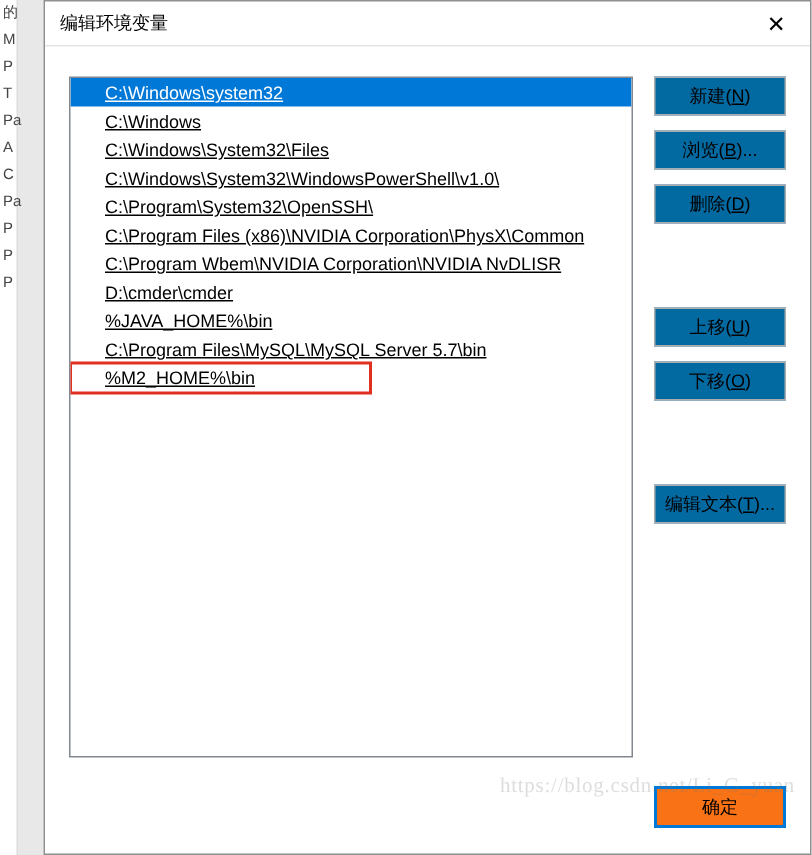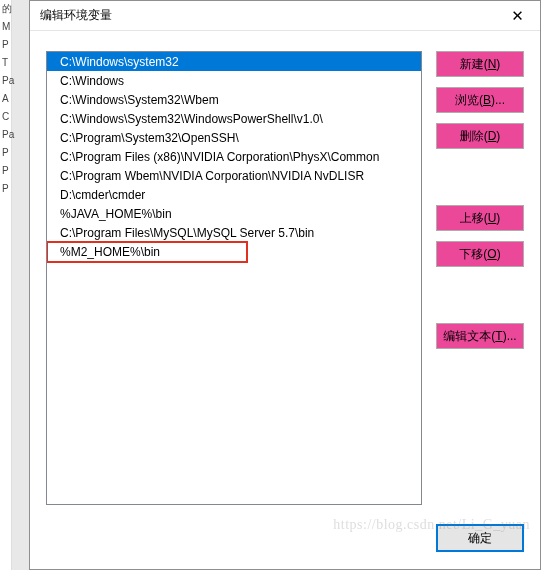--- a/index.html
+++ b/index.html
@@ -55,26 +55,27 @@
     flex: 1;
     border: 1px solid #828790;
     background: #fff;
     overflow: hidden;
     position: relative;
   }
   .list-inner { padding: 0; }
   .list-item {
     height: 19px;
     line-height: 19px;
-    padding: 0 12px;
+    padding: 0 22px;
     white-space: nowrap;
     font-size: 12px;
     color: #000;
     cursor: default;
     border: 1px solid transparent;
+    text-decoration: underline;
   }
   .list-item.selected {
     background: #0078d7;
     color: #fff;
   }
   .highlight-box {
     position: absolute;
     border: 2px solid #e03020;
     pointer-events: none;
   }
@@ -82,39 +83,39 @@
     width: 88px;
     display: flex;
     flex-direction: column;
     gap: 10px;
     padding-top: 0;
   }
   .sidebar-gap { height: 36px; }
   .btn {
     height: 26px;
     border: 1px solid #adadad;
-    background: #ec4899;
+    background: #0369a1;
     font-size: 12px;
     cursor: pointer;
     display: flex;
     align-items: center;
     justify-content: center;
     padding: 0 4px;
   }
   .btn u { text-decoration: underline; }
   .footer {
     height: 52px;
     display: flex;
     align-items: center;
     justify-content: flex-end;
     gap: 10px;
     padding: 0 16px 10px 16px;
   }
   .footer .btn { width: 88px; height: 28px; }
-  .footer .btn.primary { border: 2px solid #0078d7; background:#e5e5e5;}
+  .footer .btn.primary { border: 2px solid #0078d7; background:#f97316;}
   .watermark {
     position: absolute;
     right: 10px; bottom: 36px;
     font-size: 14px;
     color: rgba(120,120,120,0.25);
     letter-spacing: 0.5px;
     pointer-events: none;
     font-family: Liberation Serif, serif;
   }
 </style>
@@ -162,21 +163,21 @@
       <span>✕</span>
     </div>
   </div>
 
   <div class="content">
 
     <div class="listbox" id="listbox">
       <div class="list-inner" id="list-inner">
           <div class="list-item selected">C:\Windows\system32</div>
           <div class="list-item">C:\Windows</div>
-          <div class="list-item">C:\Windows\System32\Wbem</div>
+          <div class="list-item">C:\Windows\System32\Files</div>
           <div class="list-item">C:\Windows\System32\WindowsPowerShell\v1.0\</div>
           <div class="list-item">C:\Program\System32\OpenSSH\</div>
           <div class="list-item">C:\Program Files (x86)\NVIDIA Corporation\PhysX\Common</div>
           <div class="list-item">C:\Program Wbem\NVIDIA Corporation\NVIDIA NvDLISR</div>
           <div class="list-item">D:\cmder\cmder</div>
           <div class="list-item">%JAVA_HOME%\bin</div>
           <div class="list-item">C:\Program Files\MySQL\MySQL Server 5.7\bin</div>
           <div class="list-item">%M2_HOME%\bin</div>
         </div>
       <div class="highlight-box" id="red-box" style="left: -1px; top: 189px; width: 202px; height: 22px;"></div>

